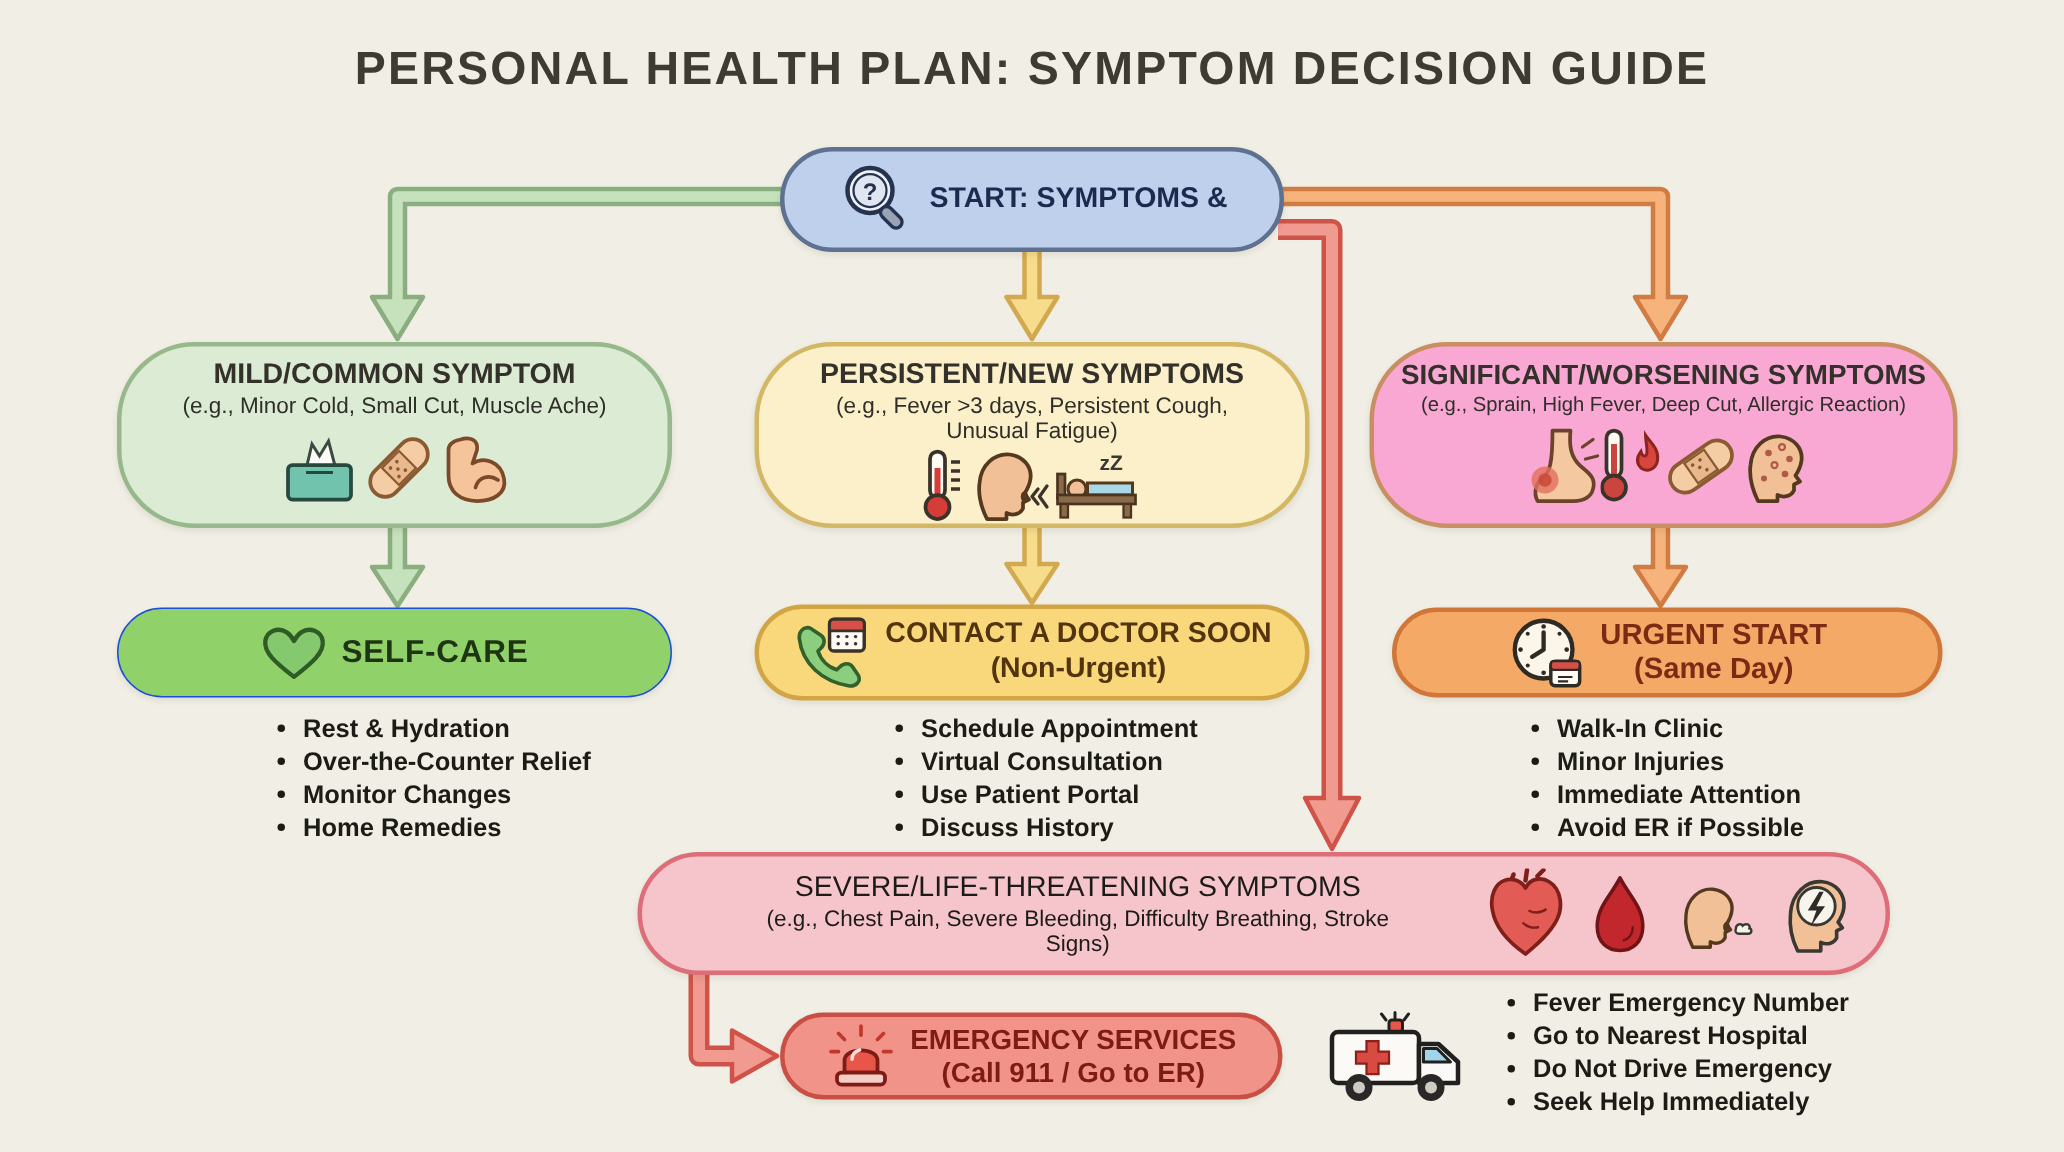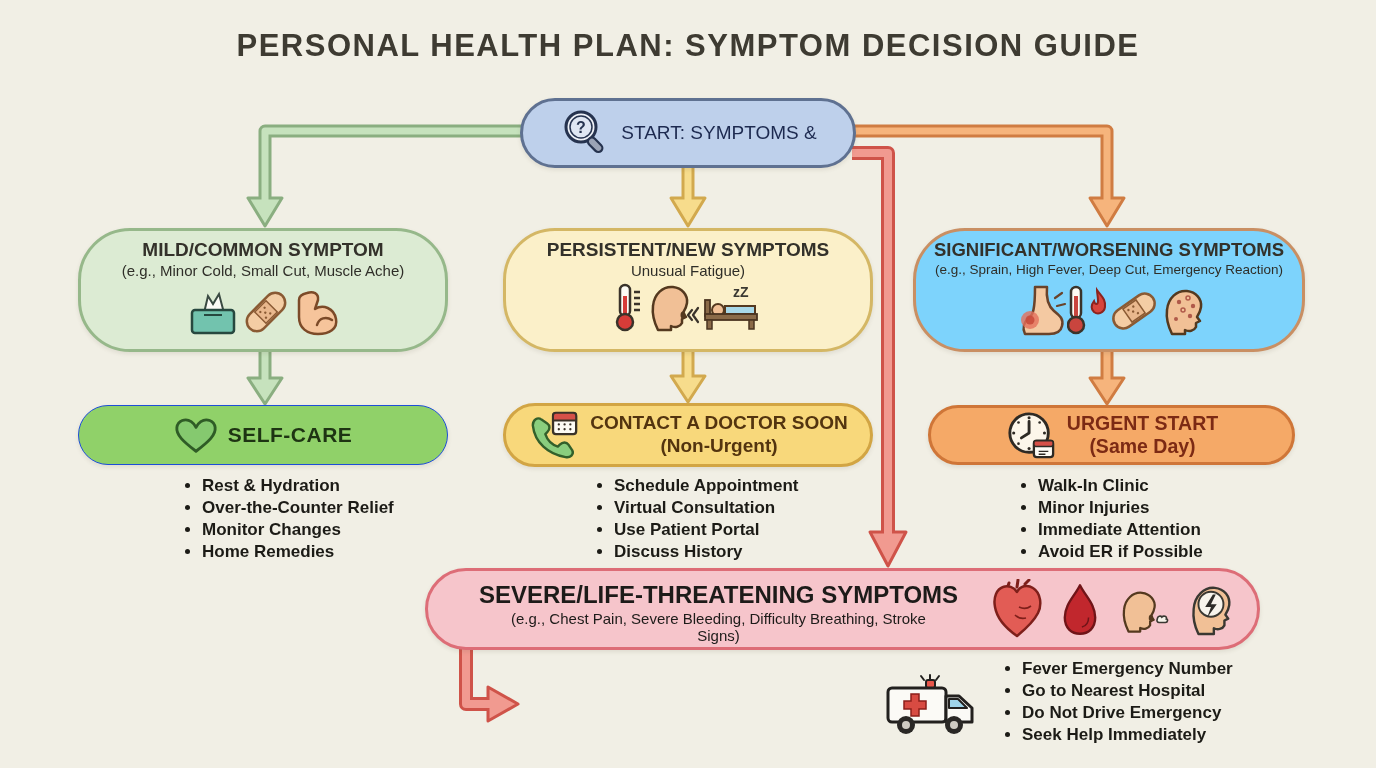--- a/index.html
+++ b/index.html
@@ -5,48 +5,48 @@
   html,body{margin:0;padding:0;background:#e7e4da;}
   .stage{position:relative;width:1376px;height:768px;background:#f1efe5;overflow:hidden;
          font-family:"Liberation Sans",sans-serif;}
   svg text{font-family:"Liberation Sans",sans-serif;}
   .arrows{position:absolute;left:0;top:0;z-index:0;pointer-events:none;}
   .title{position:absolute;top:28px;left:0;width:100%;margin:0;text-align:center;
          font-size:31px;font-weight:bold;letter-spacing:1.5px;color:#3e3b32;z-index:2;}
   .node{position:absolute;box-sizing:border-box;z-index:2;box-shadow:0 2px 4px rgba(90,80,60,.12);}
   .start{left:520px;top:98px;width:336px;height:70px;background:#bed0eb;border:3px solid #5f7191;
          border-radius:35px;display:flex;align-items:center;justify-content:center;gap:10px;}
-  .start .lines{font-size:19px;font-weight:normal;color:#1d2a50;line-height:1.25;}
+  .start .lines{font-size:19px;font-weight:bold;color:#1d2a50;line-height:1.25;}
   .branch{top:228px;height:124px;border-radius:52px;text-align:center;padding-top:9px;}
   .b-title{font-size:19px;font-weight:bold;color:#33312a;line-height:1.1;}
   .b-sub{font-size:15px;color:#2f2e28;margin-top:2px;line-height:1.12;}
   .icon-row{display:flex;justify-content:center;align-items:flex-end;gap:0;margin-top:7px;}
   .mild{left:78px;width:370px;background:#dcebd3;border:3px solid #96b88a;}
   .persistent{left:503px;width:370px;background:#fbf0c9;border:3px solid #d4b765;}
-  .significant{left:913px;width:392px;background:#7dd3fc;border:3px solid #c98f63;}
+  .significant{left:913px;width:392px;background:#f9a8d4;border:3px solid #c98f63;}
   .significant .b-title{font-size:18.5px;}
   .significant .b-sub{font-size:13.5px;}
   .persistent .icon-row{margin-top:2px;}
   .pill{display:flex;align-items:center;justify-content:center;gap:10px;}
   .selfcare{left:78px;top:405px;width:370px;height:60px;background:#90d169;border:1px solid #1d4ed8;border-radius:33px;}
   .selfcare .label{font-size:21px;font-weight:bold;color:#1e3413;letter-spacing:.5px;}
   .doctor{left:503px;top:403px;width:370px;height:64px;background:#f8d87b;border:3px solid #d2a544;border-radius:34px;}
   .doctor .label{font-size:19px;font-weight:bold;color:#53340f;text-align:center;line-height:1.2;}
   .urgent{left:928px;top:405px;width:367px;height:60px;background:#f5a967;border:3px solid #cf7638;border-radius:33px;}
   .urgent .label{font-size:19.5px;font-weight:bold;color:#7c2a14;text-align:center;line-height:1.2;}
   .bullets{position:absolute;z-index:2;margin:0;padding:0 0 0 20px;font-size:17px;font-weight:bold;
            color:#1c1b16;list-style-type:disc;}
   .bullets li{margin-bottom:3px;line-height:19px;}
   .b-self{left:182px;top:476px;}
   .b-doc{left:594px;top:476px;}
   .b-urg{left:1018px;top:476px;}
   .b-emg{left:1002px;top:659px;}
   .severe{left:425px;top:568px;width:835px;height:82px;background:#f6c5cb;border:3px solid #dd6d77;border-radius:41px;}
   .severe .s-text{position:absolute;left:18px;top:10px;width:545px;text-align:center;color:#1d1b19;}
-  .s-title{font-size:24px;font-weight:bold;}
+  .s-title{font-size:19px;font-weight:normal;}
   .s-sub{font-size:15px;line-height:1.15;margin-top:1px;}
   .severe .icon-row{position:absolute;right:22px;top:50%;transform:translateY(-50%);margin-top:0;
                     display:flex;gap:16px;align-items:center;}
   .emergency{left:520px;top:675px;width:335px;height:58px;background:#f2938a;border:3px solid #c94f44;border-radius:29px;}
   .emergency .label{font-size:18.5px;font-weight:bold;color:#7e1b15;text-align:center;line-height:1.2;}
   .ambulance{position:absolute;left:884px;top:674px;z-index:2;}
 </style>
 </head>
 <body>
 
@@ -140,20 +140,21 @@
       <svg width="50" height="48" viewBox="0 0 50 48">
         <path d="M16 4 C22 2 28 4 27 11 L24 20 C32 15 43 19 45 30 C47 40 38 45 27 45 C16 45 8 39 8 28 L8 11 C8 7 11 5 16 4 Z" fill="#f6c49b" stroke="#7c4a28" stroke-width="2.5" stroke-linejoin="round"></path>
         <path d="M26 36 C28 29 35 27 41 31" fill="none" stroke="#7c4a28" stroke-width="2.5" stroke-linecap="round"></path>
       </svg>
     </div>
   </div>
 
   <div class="node branch persistent">
     <div class="b-title">PERSISTENT/NEW SYMPTOMS</div>
     <div class="b-sub">
+      <div>(e.g., Fever &gt;3 days, Persistent Cough,</div>
       <div>Unusual Fatigue)</div>
     </div>
     <div class="icon-row">
       <svg width="28" height="50" viewBox="0 0 28 50">
         <rect x="5" y="3" width="10" height="31" rx="5" fill="#fdfbf4" stroke="#3a332a" stroke-width="2.5"></rect>
         <rect x="8" y="14" width="4" height="22" fill="#d63c38"></rect>
         <circle cx="10" cy="40" r="8" fill="#d63c38" stroke="#3a332a" stroke-width="2.5"></circle>
         <path d="M19 10 h6 M19 16 h6 M19 22 h6 M19 28 h6" stroke="#3a332a" stroke-width="2.4"></path>
       </svg>
       <svg width="58" height="50" viewBox="0 0 58 50">
@@ -168,21 +169,21 @@
         <path d="M24 22 L54 22 L54 30 L24 30 Z" fill="#a8d8e8" stroke="#54391f" stroke-width="2"></path>
         <rect x="4" y="30" width="52" height="6" fill="#8a6a48" stroke="#4a3420" stroke-width="1.8"></rect>
         <rect x="6" y="36" width="5" height="9" fill="#8a6a48" stroke="#4a3420" stroke-width="1.5"></rect>
         <rect x="48" y="36" width="5" height="9" fill="#8a6a48" stroke="#4a3420" stroke-width="1.5"></rect>
       </svg>
     </div>
   </div>
 
   <div class="node branch significant">
     <div class="b-title">SIGNIFICANT/WORSENING SYMPTOMS</div>
-    <div class="b-sub">(e.g., Sprain, High Fever, Deep Cut, Emergency Reaction)</div>
+    <div class="b-sub">(e.g., Sprain, High Fever, Deep Cut, Allergic Reaction)</div>
     <div class="icon-row">
       <svg width="54" height="52" viewBox="0 0 54 52">
         <path d="M22 3 h12 c-1 10 0 18 7 24 c6 5 10 8 8 15 c-1 5 -6 8 -13 8 h-24 c-3 -6 -1 -12 4 -16 c4 -3 6 -9 6 -31 z" fill="#f4c9a2" stroke="#6a432a" stroke-width="2.5" stroke-linejoin="round"></path>
         <circle cx="17" cy="36" r="9" fill="#e4705c" opacity="0.8"></circle>
         <circle cx="17" cy="36" r="4.5" fill="#c94b3c" opacity="0.9"></circle>
         <path d="M42 14 l7 -5 M44 22 l8 -2" stroke="#6a432a" stroke-width="2.2" stroke-linecap="round"></path>
       </svg>
       <svg width="42" height="52" viewBox="0 0 42 52">
         <rect x="4" y="3" width="10" height="31" rx="5" fill="#fdfbf4" stroke="#3a332a" stroke-width="2.5"></rect>
         <rect x="7" y="12" width="4" height="24" fill="#c9453e"></rect>
@@ -300,20 +301,32 @@
         <path d="M47 38 c0 -3 4 -4 5 -2 c2 -2 6 -1 5 2 c2 0 2 4 -1 4 h-7 c-2 0 -3 -2 -2 -4 z" fill="#f6f3ea" stroke="#3a3832" stroke-width="1.8"></path>
       </svg>
       <svg width="50" height="56" viewBox="0 0 52 56">
         <path d="M14 54 C10 46 8 38 9 28 C10 14 20 5 31 6 C41 7 47 15 46 24 C45.5 28 44 31 42 34 L45 38 L41 40 L41 45 C39 49 34 50 30 48 L30 54 Z" fill="#f1c096" stroke="#3a3832" stroke-width="2.5" stroke-linejoin="round"></path>
         <circle cx="27" cy="23" r="13" fill="#f7f4ec" stroke="#3a3832" stroke-width="2"></circle>
         <path d="M29 13 l-8 13 h6 l-4 11 l10 -14 h-6 l5 -10 z" fill="#2e2c28"></path>
       </svg>
     </div>
   </div>
 
+  <div class="node pill emergency">
+    <svg width="46" height="44" viewBox="0 0 46 44">
+      <path d="M23 2 v6 M8 7 l4 4 M38 7 l-4 4 M3 19 h5 M43 19 h-5" stroke="#c0392b" stroke-width="2.5" stroke-linecap="round"></path>
+      <path d="M12 33 V25 C12 16 34 16 34 25 V33 Z" fill="#e8564a" stroke="#7e1b15" stroke-width="2.5" stroke-linejoin="round"></path>
+      <path d="M17 24 C17 21 19 19 22 18" fill="none" stroke="#fbd9d4" stroke-width="2.5" stroke-linecap="round"></path>
+      <rect x="7" y="33" width="32" height="8" rx="3" fill="#f3cdc6" stroke="#7e1b15" stroke-width="2.5"></rect>
+    </svg>
+    <div class="label">
+      <div>EMERGENCY SERVICES</div>
+      <div>(Call 911 / Go to ER)</div>
+    </div>
+  </div>
 
   <div class="ambulance">
     <svg width="94" height="64" viewBox="0 0 94 64">
       <path d="M46 3 v-0 M40 6 l-3 -4 M52 6 l3 -4 M46 5 v-4" stroke="#22201e" stroke-width="2" stroke-linecap="round"></path>
       <rect x="42" y="6" width="9" height="8" rx="2" fill="#e8564a" stroke="#22201e" stroke-width="2"></rect>
       <rect x="4" y="14" width="58" height="34" rx="4" fill="#fbfaf6" stroke="#22201e" stroke-width="3"></rect>
       <path d="M62 22 h13 l13 12 v14 h-26 z" fill="#fbfaf6" stroke="#22201e" stroke-width="3" stroke-linejoin="round"></path>
       <path d="M65 25 h9 l9 9 h-18 z" fill="#9fd4ea" stroke="#22201e" stroke-width="2" stroke-linejoin="round"></path>
       <path d="M27 20 h8 v7 h7 v8 h-7 v7 h-8 v-7 h-7 v-8 h7 z" fill="#d84b42" stroke="#8c1f1a" stroke-width="1.5"></path>
       <circle cx="22" cy="51" r="9" fill="#2a2826"></circle>

